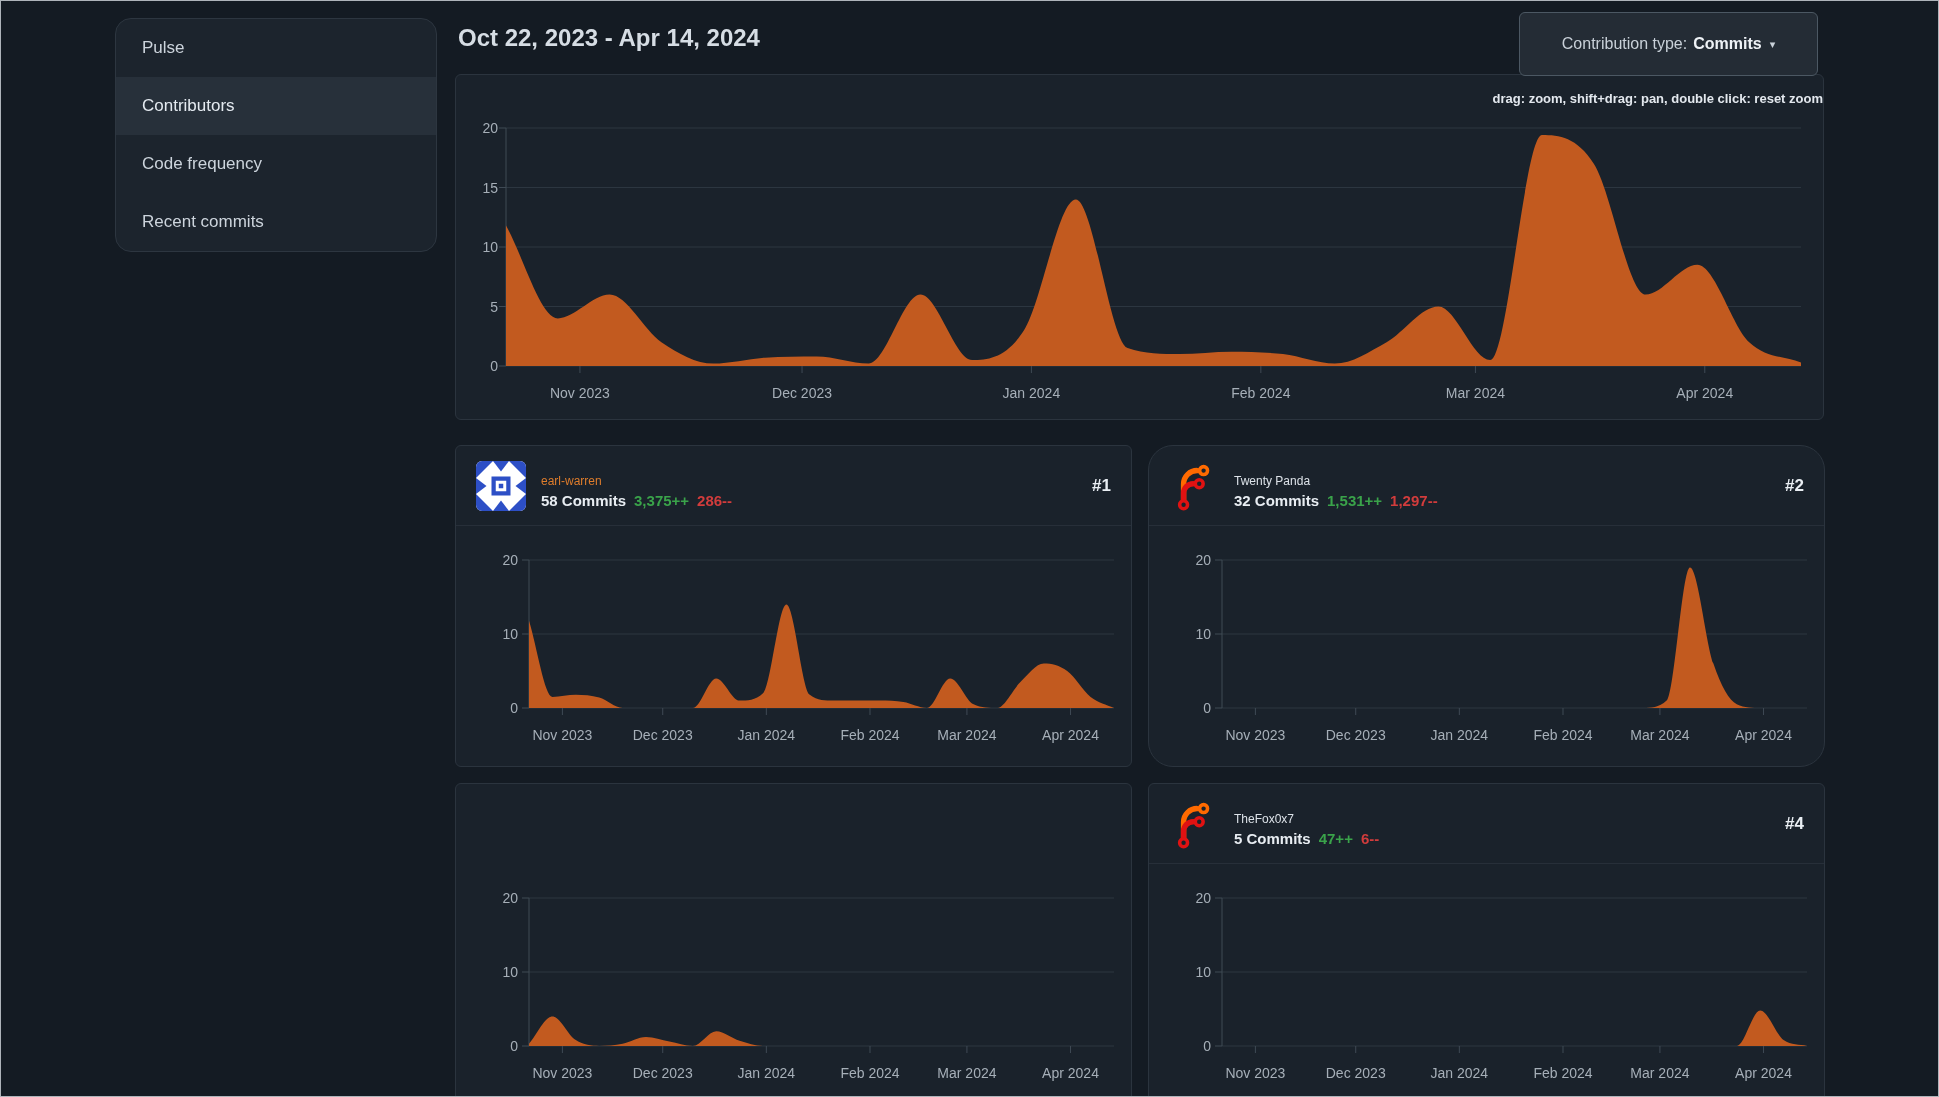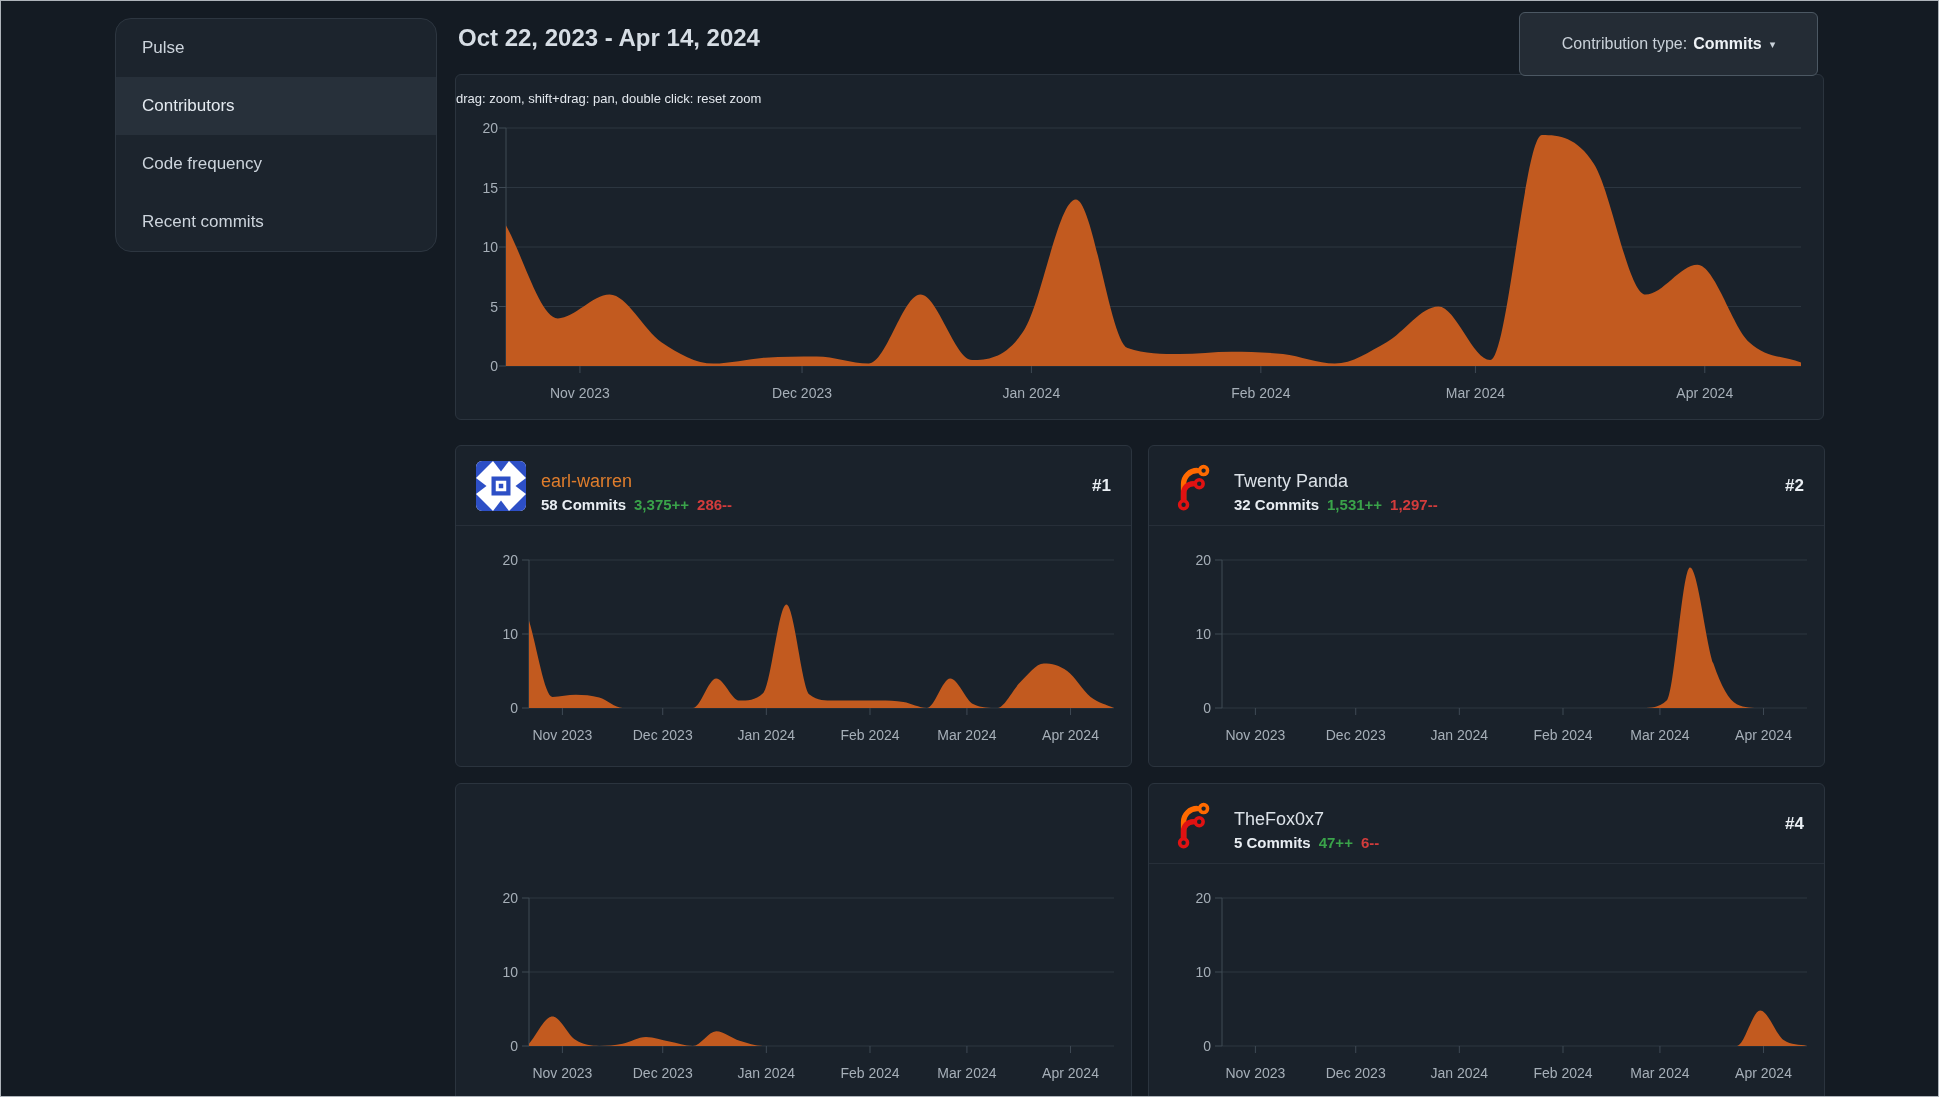--- a/index.html
+++ b/index.html
@@ -18,34 +18,34 @@
   .ctype-btn{position:absolute;left:1519px;top:12px;width:299px;height:64px;box-sizing:border-box;
              background:#242c35;border:1px solid #4c5863;border-radius:6px;color:#c9d1d9;
              font-size:16px;font-family:"Liberation Sans",sans-serif;display:flex;align-items:center;
              justify-content:center;gap:6px;cursor:pointer;z-index:2;}
   .ctype-btn b{color:#eef2f6;}
   .caret{font-size:11px;color:#c9d1d9;margin-left:2px;}
 
   
   .card{position:absolute;background:#1a222b;border:1px solid #2b343e;border-radius:6px;box-sizing:border-box;}
   .main-card{left:455px;top:74px;width:1369px;height:346px;}
-  .hint{position:absolute;left:0;right:0;top:16px;text-align:left;font-size:13px;font-weight:normal;
+  .hint{position:absolute;left:0;right:0;top:16px;text-align:right;font-size:13px;font-weight:bold;
         color:#e3e8ee;z-index:3;}
   .card svg.chart{position:absolute;left:0;top:0;z-index:1;}
 
   .c1{left:455px;top:445px;width:677px;height:322px;}
-  .c2{left:1148px;top:445px;width:677px;height:322px;}
+  .c2{left:1148px;top:445px;width:677px;height:322px;border-radius:25px;}
   .c3{left:455px;top:783px;width:677px;height:322px;}
   .c4{left:1148px;top:783px;width:677px;height:322px;}
 
   .chead{position:absolute;left:0;right:0;top:0;height:80px;display:flex;align-items:center;
          gap:15px;padding:0 20px;border-bottom:1px solid #272f39;z-index:2;box-sizing:border-box;}
   .avatar{width:50px;height:50px;border-radius:6px;flex:0 0 auto;overflow:hidden;}
   .cinfo{display:flex;flex-direction:column;gap:4px;min-width:0;}
-  .cname{font-size:18px;color:#dce2e8;text-decoration:none;margin-top:12px;}
+  .cname{font-size:12px;color:#dce2e8;text-decoration:none;margin-top:12px;}
   .cname.link{color:#df7d2c;}
   .cstats{font-size:15px;font-weight:bold;color:#e8edf2;display:flex;gap:8px;}
   .add{color:#3aa34a;} .del{color:#d23c3c;}
   .crank{margin-left:auto;font-size:17px;font-weight:bold;color:#e9eef3;}
 
   svg text{font-family:"Liberation Sans",sans-serif;}
 </style>
 </head>
 <body>
 

